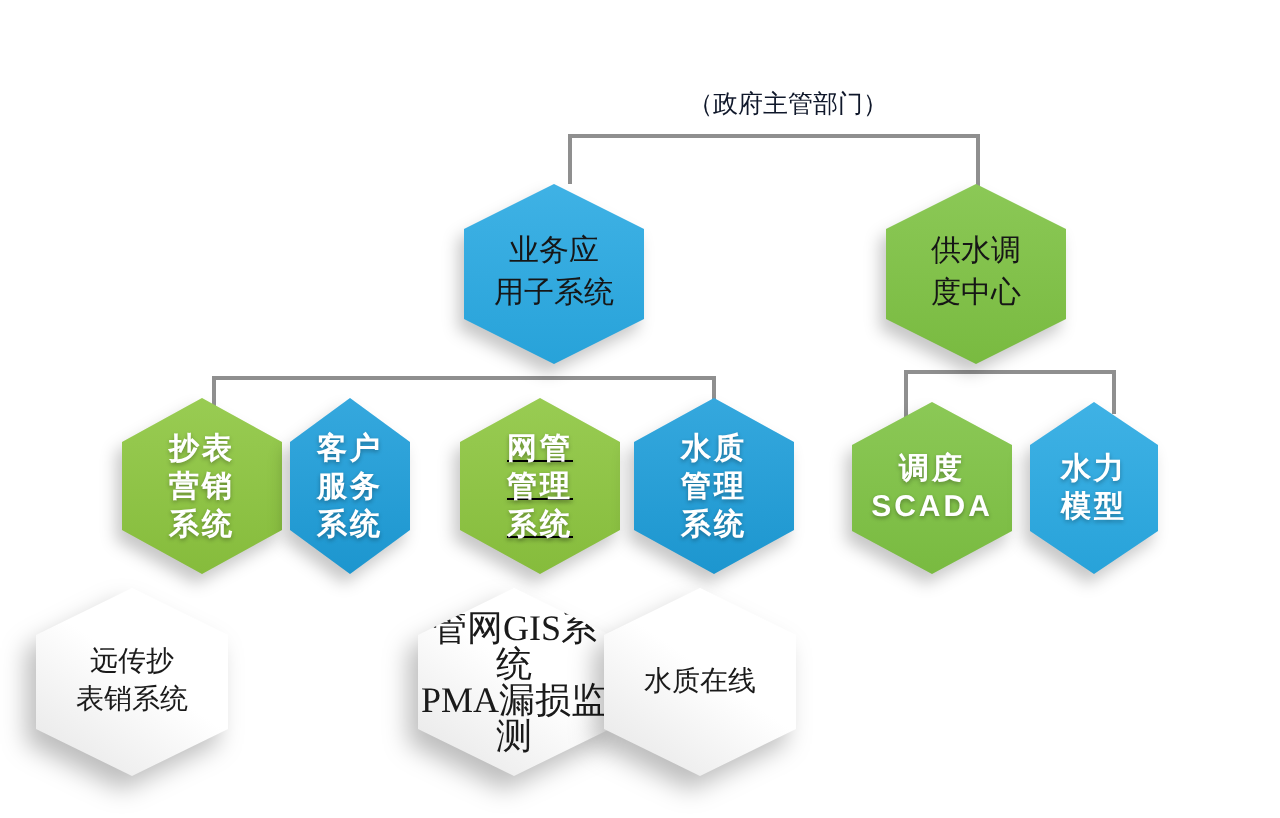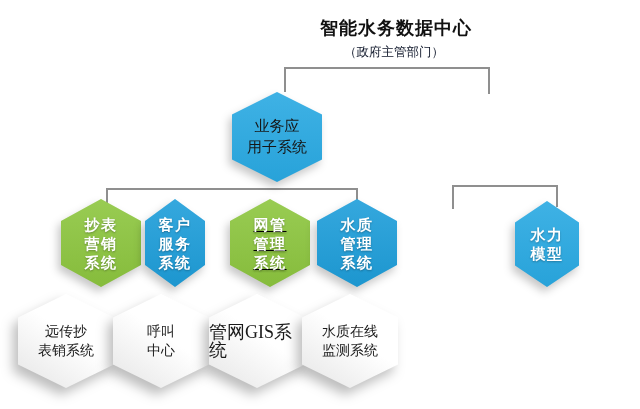--- a/index.html
+++ b/index.html
@@ -14,20 +14,21 @@
   .subtitle{
     position:absolute;left:394px;top:44px;transform:translateX(-50%);
     font-size:12.5px;color:#0f172a;white-space:nowrap;
   }
   .line{position:absolute;background:var(--connector,#8F8F8F);z-index:1;}
   .hexwrap{position:absolute;z-index:2;}
   .hex{
     width:100%;height:100%;
     clip-path:polygon(50% 0,100% 25%,100% 75%,50% 100%,0 75%,0 25%);
     display:flex;flex-direction:column;align-items:center;justify-content:center;
+    text-align:center;
   }
   .shadow-soft{filter:drop-shadow(-3px 5px 4px rgba(0,0,0,.22));}
   .shadow-white{filter:drop-shadow(-5px 7px 6px rgba(0,0,0,.26));}
   .hex.blue{background:var(--blue,#29A9E2);background-image:linear-gradient(180deg,rgba(255,255,255,.10),rgba(0,0,0,.04));}
   .hex.blue-deep{background:var(--blue-deep,#1E9EDA);background-image:linear-gradient(180deg,rgba(255,255,255,.10),rgba(0,0,0,.05));}
   .hex.green{background:var(--green,#7EC243);background-image:linear-gradient(180deg,rgba(255,255,255,.10),rgba(0,0,0,.04));}
   .hex.green-bright{background:var(--green-bright,#8DC63F);background-image:linear-gradient(180deg,rgba(255,255,255,.10),rgba(0,0,0,.05));}
   .hex.white{background:linear-gradient(215deg,#ffffff 45%,#e7e7e7 96%);}
   .dark-label .ln{color:var(--text-dark,#161616);font-size:15px;line-height:21px;}
   .light-label .ln{
@@ -36,39 +37,44 @@
     text-shadow:0 1px 2px rgba(0,0,0,.30);
   }
   .white-label .ln{color:#1a1a1a;font-size:14px;line-height:19px;}
   .white-label.small .ln{font-size:18px;line-height:18px;letter-spacing:0;}
 </style>
 </head>
 <body>
 
 <div class="canvas">
 
-  <div class="title">智能水务数据中心</div>
   <div class="subtitle">（政府主管部门）</div>
 
   <div class="line" style="left:284px;top:67px;width:206px;height:2px;"></div>
   <div class="line" style="left:284px;top:67px;width:2px;height:25px;"></div>
   <div class="line" style="left:488px;top:67px;width:2px;height:27px;"></div>
 
   <div class="line" style="left:106px;top:188px;width:252px;height:2px;"></div>
   <div class="line" style="left:106px;top:188px;width:2px;height:16px;"></div>
   <div class="line" style="left:356px;top:188px;width:2px;height:16px;"></div>
 
   <div class="line" style="left:452px;top:185px;width:106px;height:2px;"></div>
   <div class="line" style="left:452px;top:185px;width:2px;height:24px;"></div>
   <div class="line" style="left:556px;top:185px;width:2px;height:22px;"></div>
 
   <div class="hexwrap shadow-soft" style="left:232px;top:92px;width:90px;height:90px;">
     <div class="hex blue dark-label">
       <div class="ln">业务应</div>
       <div class="ln">用子系统</div>
+    </div>
+  </div>
+  <div class="hexwrap shadow-soft" style="left:443px;top:92px;width:90px;height:90px;">
+    <div class="hex green dark-label">
+      <div class="ln">供水调</div>
+      <div class="ln">度中心</div>
     </div>
   </div>
 
   <div class="hexwrap shadow-soft" style="left:61px;top:199px;width:80px;height:88px;">
     <div class="hex green-bright light-label">
       <div class="ln">抄表</div>
       <div class="ln">营销</div>
       <div class="ln">系统</div>
     </div>
   </div>
@@ -87,44 +93,44 @@
     </div>
   </div>
   <div class="hexwrap shadow-soft" style="left:317px;top:199px;width:80px;height:88px;">
     <div class="hex blue-deep light-label">
       <div class="ln">水质</div>
       <div class="ln">管理</div>
       <div class="ln">系统</div>
     </div>
   </div>
 
+  <div class="hexwrap shadow-soft" style="left:426px;top:201px;width:80px;height:86px;">
+    <div class="hex green light-label">
+      <div class="ln">调度</div>
+      <div class="ln">SCADA</div>
+    </div>
+  </div>
   <div class="hexwrap shadow-soft" style="left:515px;top:201px;width:64px;height:86px;">
     <div class="hex blue light-label">
       <div class="ln">水力</div>
       <div class="ln">模型</div>
     </div>
   </div>
 
   <div class="hexwrap shadow-white" style="left:18px;top:294px;width:96px;height:94px;">
     <div class="hex white white-label">
       <div class="ln">远传抄</div>
       <div class="ln">表销系统</div>
     </div>
   </div>
-  <div class="hexwrap shadow-white" style="left:113px;top:294px;width:96px;height:94px;">
-    <div class="hex white white-label">
-      <div class="ln">呼叫</div>
-      <div class="ln">中心</div>
-    </div>
-  </div>
   <div class="hexwrap shadow-white" style="left:209px;top:294px;width:96px;height:94px;">
     <div class="hex white white-label small">
       <div class="ln">管网GIS系统</div>
+      <div class="ln">PMA漏损监测</div>
     </div>
   </div>
   <div class="hexwrap shadow-white" style="left:302px;top:294px;width:96px;height:94px;">
     <div class="hex white white-label">
       <div class="ln">水质在线</div>
-      <div class="ln">监测系统</div>
     </div>
   </div>
 
 </div>
 
 </body></html>

